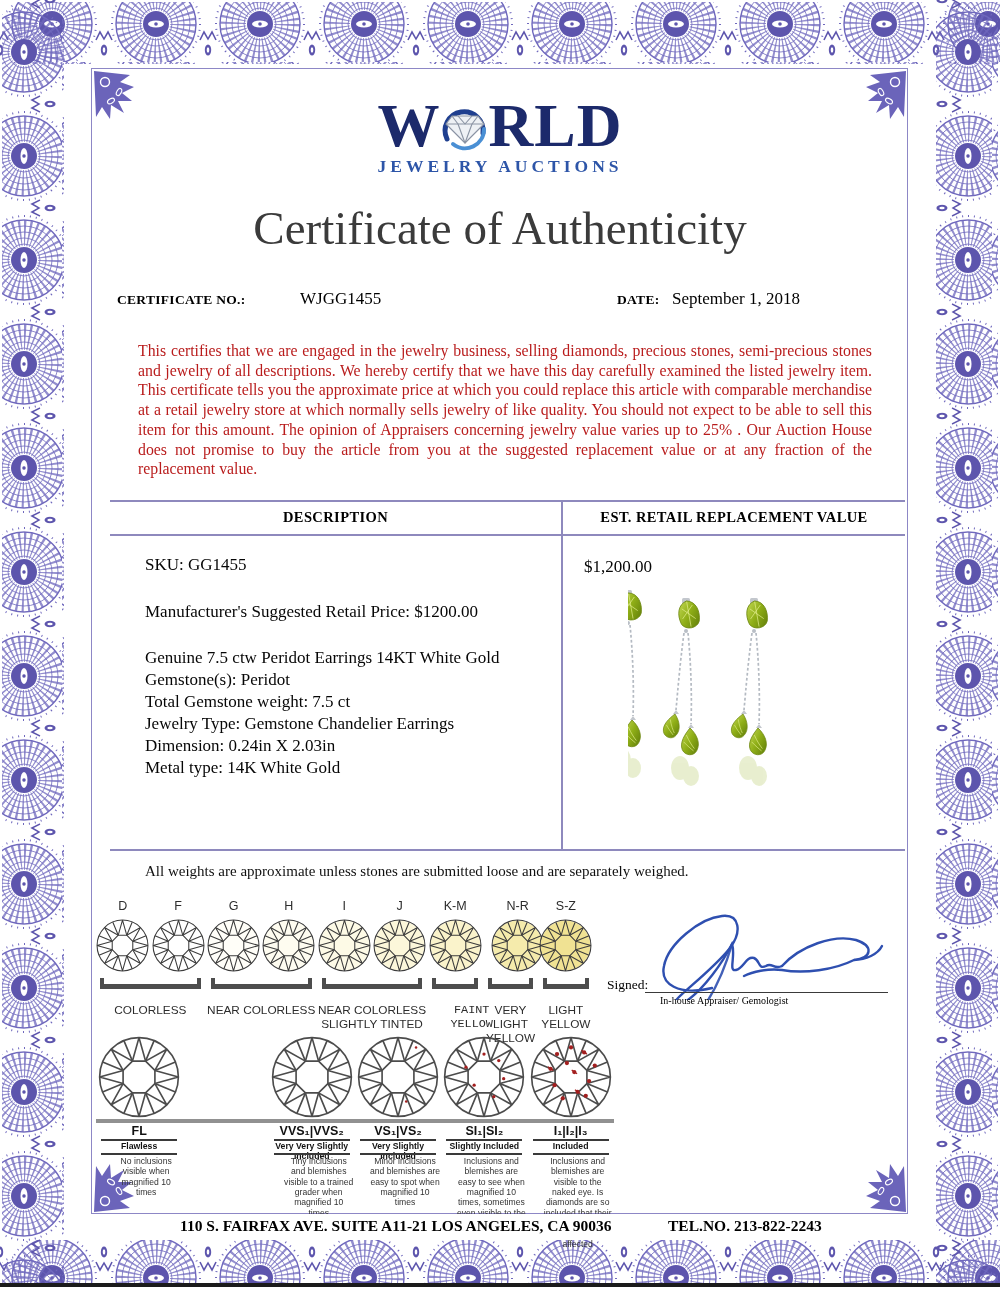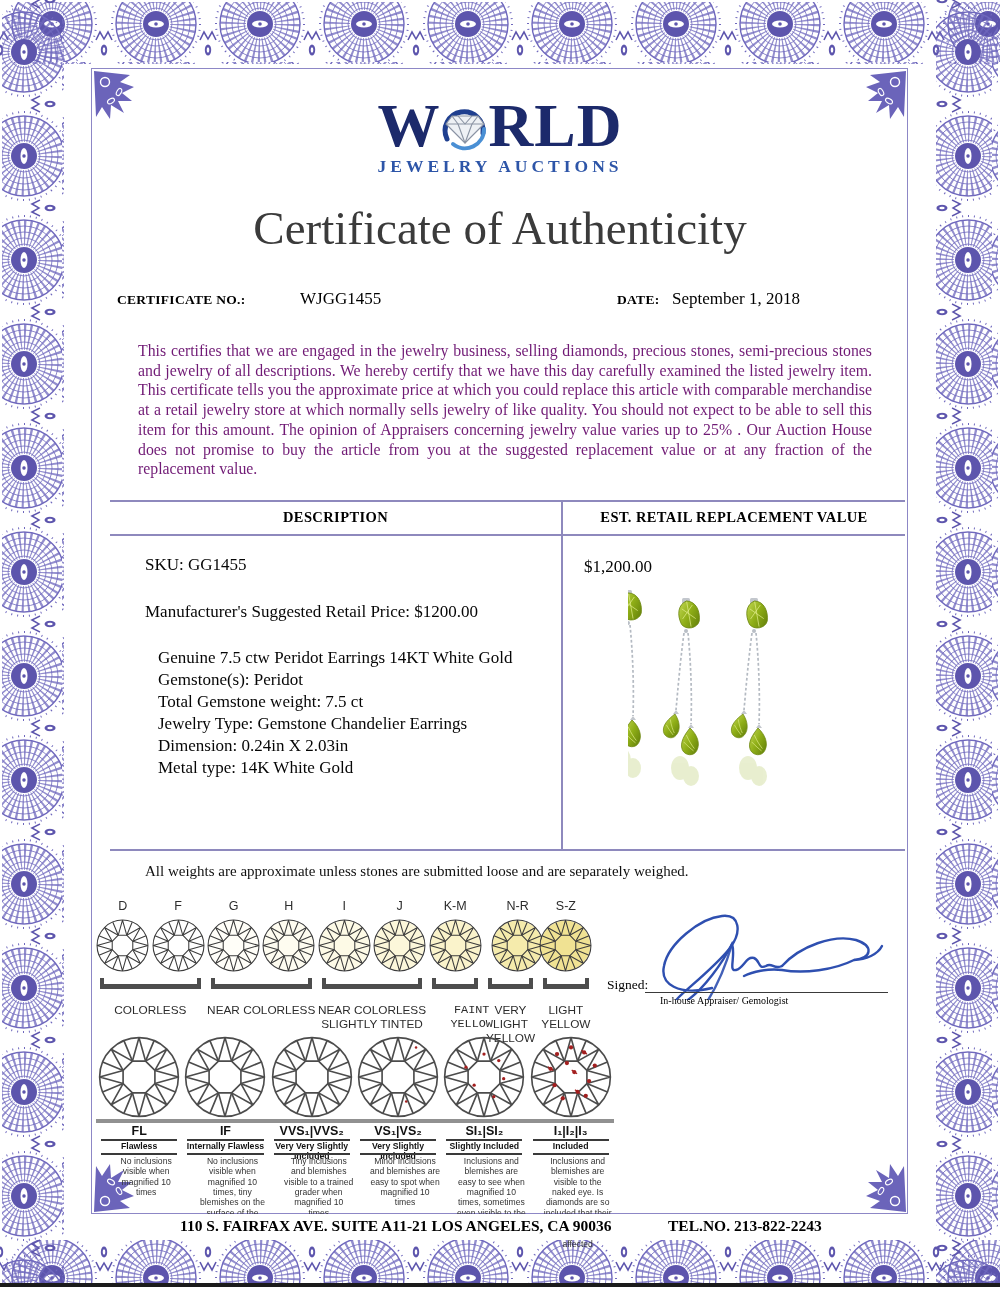--- a/index.html
+++ b/index.html
@@ -11,21 +11,21 @@
   
   .logo{left:0;right:0;top:94px;text-align:center;}
   .logo-row{display:inline-flex;align-items:center;line-height:1;}
   .logo-word{font-weight:bold;font-size:62px;letter-spacing:1px;color:#1c2a6b;font-family:"Liberation Serif",serif;}
   .logo-sub{margin-top:0px;font-weight:bold;font-size:17.5px;letter-spacing:4px;color:#2d55a8;}
   .cert-title{left:0;right:0;top:201px;text-align:center;font-size:47px;color:#3b3b3b;}
 
   .meta-label{font-weight:bold;font-size:13.5px;letter-spacing:.3px;color:#000;}
   .meta-value{font-size:17px;color:#000;}
 
-  .body-par{left:138px;top:341px;width:734px;font-size:15.8px;line-height:19.7px;text-align:justify;color:#701a75;}
+  .body-par{left:138px;top:341px;width:734px;font-size:15.8px;line-height:19.7px;text-align:justify;color:#b91c1c;}
 
   
   .tline{background:#8e89bd;}
   .th{font-weight:bold;font-size:14.5px;letter-spacing:.4px;text-align:center;color:#000;}
   .desc-text{font-size:17px;color:#060606;}
   .detail-line{font-size:17px;line-height:22px;color:#060606;}
 
   
   .weights{left:145px;top:863px;font-size:15px;color:#101010;}
 
@@ -159,21 +159,21 @@
 
   <div class="abs tline" style="left:110px;top:500px;width:795px;height:2px;"></div>
   <div class="abs tline" style="left:110px;top:534px;width:795px;height:2px;"></div>
   <div class="abs tline" style="left:110px;top:849px;width:795px;height:2px;"></div>
   <div class="abs tline" style="left:561px;top:500px;width:2px;height:351px;"></div>
   <div class="abs th" style="left:110px;top:509px;width:451px;">DESCRIPTION</div>
   <div class="abs th" style="left:563px;top:509px;width:342px;">EST. RETAIL REPLACEMENT VALUE</div>
 
   <div class="abs desc-text" style="left:145px;top:555px;">SKU: GG1455</div>
   <div class="abs desc-text" style="left:145px;top:602px;">Manufacturer's Suggested Retail Price: $1200.00</div>
-  <div class="abs" style="left:145px;top:647px;width:410px;margin-left:13px;" id="detail-list">
+  <div class="abs" style="left:145px;top:647px;width:410px;" id="detail-list">
       <div class="detail-line">Genuine 7.5 ctw Peridot Earrings 14KT White Gold</div>
       <div class="detail-line">Gemstone(s): Peridot</div>
       <div class="detail-line">Total Gemstone weight: 7.5 ct</div>
       <div class="detail-line">Jewelry Type: Gemstone Chandelier Earrings</div>
       <div class="detail-line">Dimension: 0.24in X 2.03in</div>
       <div class="detail-line">Metal type: 14K White Gold</div>
     </div>
   <div class="abs desc-text" style="left:584px;top:557px;">$1,200.00</div>
 
   <svg class="abs" style="left:628px;top:590px;" width="184" height="240" viewBox="0 0 184 240">
@@ -309,30 +309,20 @@
     <div class="cl-thick"></div>
   <div class="cl-col" style="left: 0px;">
         <svg class="cl-dia" viewBox="0 0 100 100">
           <use href="#brilliant"></use>
         </svg>
         <div class="cl-code">FL</div>
         <div class="cl-rule" style="top:105px"></div>
         <div class="cl-name">Flawless</div>
         <div class="cl-rule" style="top:119px"></div>
         <div class="cl-desc">No inclusions visible when magnified 10 times</div>
-      </div>
-      <div class="cl-col" style="left: 86.3px;">
-        <svg class="cl-dia" viewBox="0 0 100 100">
-          <use href="#brilliant"></use>
-        </svg>
-        <div class="cl-code">IF</div>
-        <div class="cl-rule" style="top:105px"></div>
-        <div class="cl-name">Internally Flawless</div>
-        <div class="cl-rule" style="top:119px"></div>
-        <div class="cl-desc">No inclusions visible when magnified 10 times, tiny blemishes on the surface of the diamond</div>
       </div>
       <div class="cl-col" style="left: 172.6px;">
         <svg class="cl-dia" viewBox="0 0 100 100">
           <use href="#brilliant"></use>
         </svg>
         <div class="cl-code">VVS₁|VVS₂</div>
         <div class="cl-rule" style="top:105px"></div>
         <div class="cl-name">Very Very Slightly Included</div>
         <div class="cl-rule" style="top:119px"></div>
         <div class="cl-desc">Tiny inclusions and blemishes visible to a trained grader when magnified 10 times</div>

